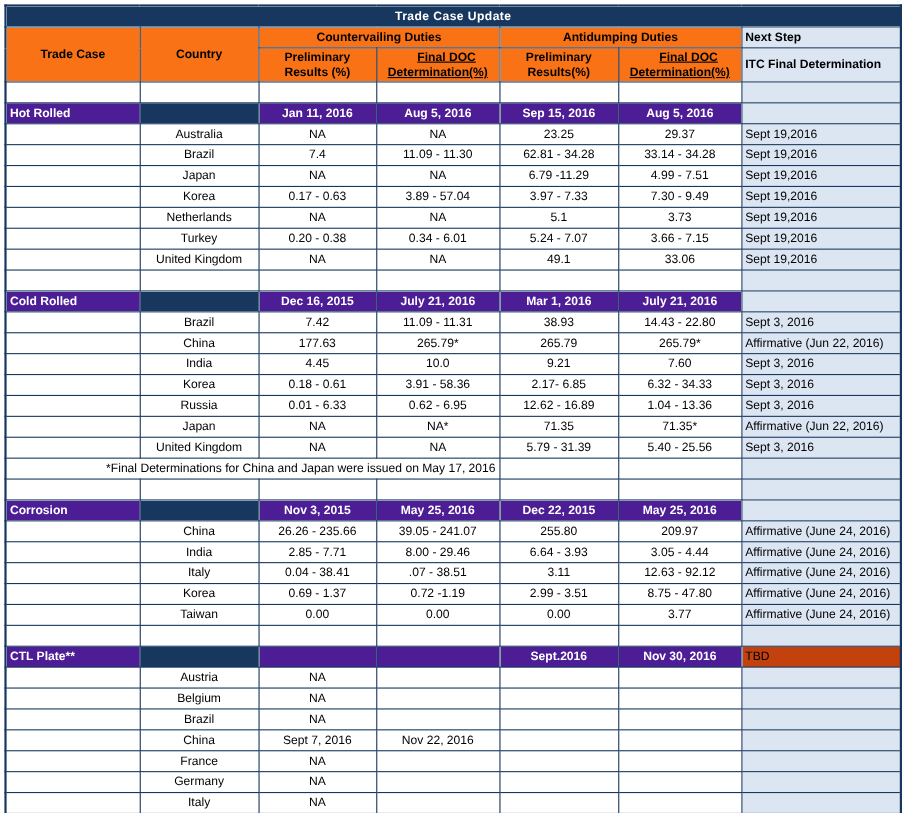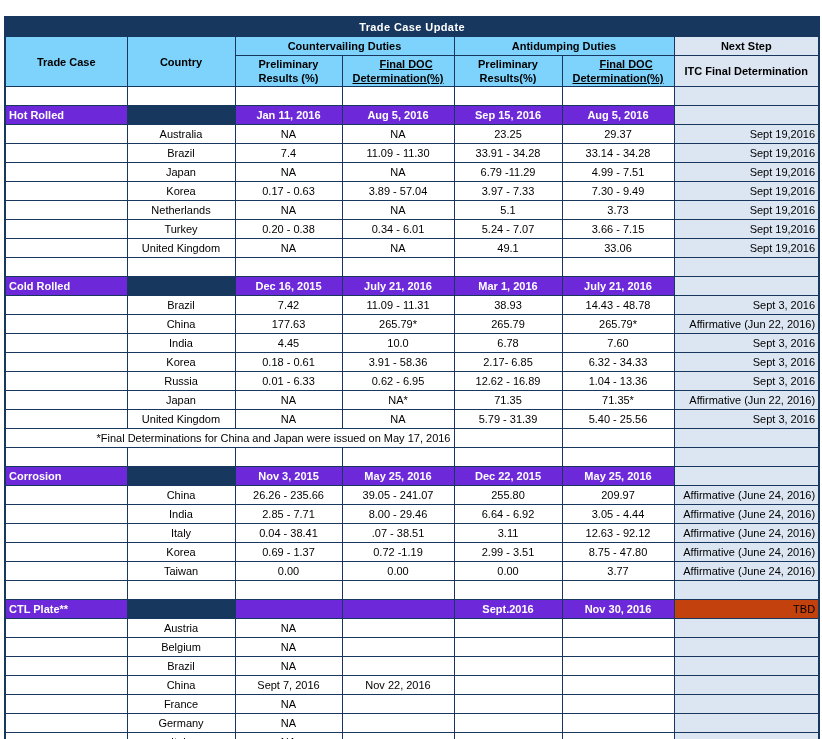--- a/index.html
+++ b/index.html
@@ -9,21 +9,21 @@
   }
   body {
     font-family: "Liberation Sans", sans-serif;
     font-size: 11px;
     color: #000000;
   }
   #sheet {
     width: 822px;
     height: 739px;
     box-sizing: border-box;
-    padding: 16px 4px 0 4px;
+    padding: 4px 4px 0 4px;
     background: #ffffff;
     position: relative;
   }
   table.grid {
     border-collapse: collapse;
     table-layout: fixed;
     width: 814px;
     border: 2px solid #17375e;
   }
   table.grid td {
@@ -38,53 +38,52 @@
   .title-bar {
     background: #17375e;
     color: #ffffff;
     text-align: center;
     font-weight: bold;
     font-size: 12px;
     letter-spacing: 0.4px;
     height: 17px;
   }
   .hdr {
-    background: #7dd3fc;
+    background: #f97316;
     text-align: center;
     font-weight: bold;
     vertical-align: middle;
   }
   .hdr-under {
     text-decoration: underline;
     margin-left: 16px;
   }
   .hdr-next {
     background: #dce6f2;
-    text-align: center;
     font-weight: bold;
     vertical-align: middle;
   }
   .navy-row td {
-    background: #6d28d9;
+    background: #4c1d95;
     color: #ffffff;
     font-weight: bold;
   }
   .navy-row td.blank {
     background: #17375e;
   }
   .cat-label {
     text-align: left;
     padding-left: 6px;
   }
   .ctr {
     text-align: center;
   }
   .next-cell {
     background: #dce6f2;
-    text-align: right;
+    text-align: left;
   }
   .next-cell-empty {
     background: #dce6f2;
   }
   .blankrow td {
     height: 15px;
   }
   .note {
     text-align: right;
     padding-left: 6px;
@@ -147,21 +146,21 @@
           <td class="ctr">NA</td>
           <td class="ctr">23.25</td>
           <td class="ctr">29.37</td>
           <td class="next-cell">Sept 19,2016</td>
         </tr>
         <tr>
           <td></td>
           <td class="ctr">Brazil</td>
           <td class="ctr">7.4</td>
           <td class="ctr">11.09 - 11.30</td>
-          <td class="ctr">33.91 - 34.28</td>
+          <td class="ctr">62.81 - 34.28</td>
           <td class="ctr">33.14 - 34.28</td>
           <td class="next-cell">Sept 19,2016</td>
         </tr>
         <tr>
           <td></td>
           <td class="ctr">Japan</td>
           <td class="ctr">NA</td>
           <td class="ctr">NA</td>
           <td class="ctr">6.79 -11.29</td>
           <td class="ctr">4.99 - 7.51</td>
@@ -220,38 +219,38 @@
           <td class="ctr">Mar 1, 2016</td>
           <td class="ctr">July 21, 2016</td>
           <td class="next-cell" style="background: rgb(220, 230, 242); color: rgb(0, 0, 0); font-weight: normal;"></td>
         </tr>
         <tr>
           <td></td>
           <td class="ctr">Brazil</td>
           <td class="ctr">7.42</td>
           <td class="ctr">11.09 - 11.31</td>
           <td class="ctr">38.93</td>
-          <td class="ctr">14.43 - 48.78</td>
+          <td class="ctr">14.43 - 22.80</td>
           <td class="next-cell">Sept 3, 2016</td>
         </tr>
         <tr>
           <td></td>
           <td class="ctr">China</td>
           <td class="ctr">177.63</td>
           <td class="ctr">265.79*</td>
           <td class="ctr">265.79</td>
           <td class="ctr">265.79*</td>
           <td class="next-cell">Affirmative (Jun 22, 2016)</td>
         </tr>
         <tr>
           <td></td>
           <td class="ctr">India</td>
           <td class="ctr">4.45</td>
           <td class="ctr">10.0</td>
-          <td class="ctr">6.78</td>
+          <td class="ctr">9.21</td>
           <td class="ctr">7.60</td>
           <td class="next-cell">Sept 3, 2016</td>
         </tr>
         <tr>
           <td></td>
           <td class="ctr">Korea</td>
           <td class="ctr">0.18 - 0.61</td>
           <td class="ctr">3.91 - 58.36</td>
           <td class="ctr">2.17- 6.85</td>
           <td class="ctr">6.32 - 34.33</td>
@@ -315,21 +314,21 @@
           <td class="ctr">39.05 - 241.07</td>
           <td class="ctr">255.80</td>
           <td class="ctr">209.97</td>
           <td class="next-cell">Affirmative (June 24, 2016)</td>
         </tr>
         <tr>
           <td></td>
           <td class="ctr">India</td>
           <td class="ctr">2.85 - 7.71</td>
           <td class="ctr">8.00 - 29.46</td>
-          <td class="ctr">6.64 - 6.92</td>
+          <td class="ctr">6.64 - 3.93</td>
           <td class="ctr">3.05 - 4.44</td>
           <td class="next-cell">Affirmative (June 24, 2016)</td>
         </tr>
         <tr>
           <td></td>
           <td class="ctr">Italy</td>
           <td class="ctr">0.04 - 38.41</td>
           <td class="ctr">.07 - 38.51</td>
           <td class="ctr">3.11</td>
           <td class="ctr">12.63 - 92.12</td>

